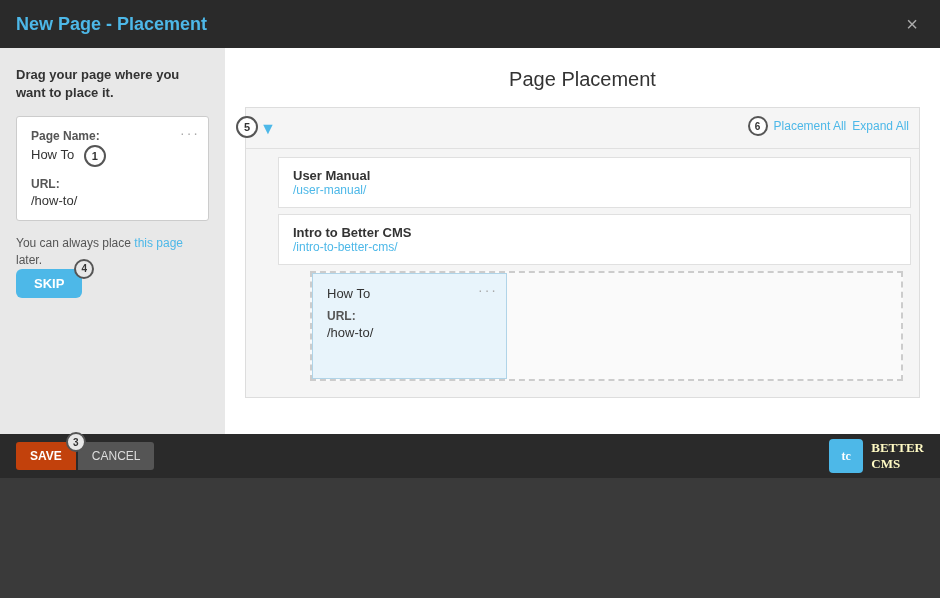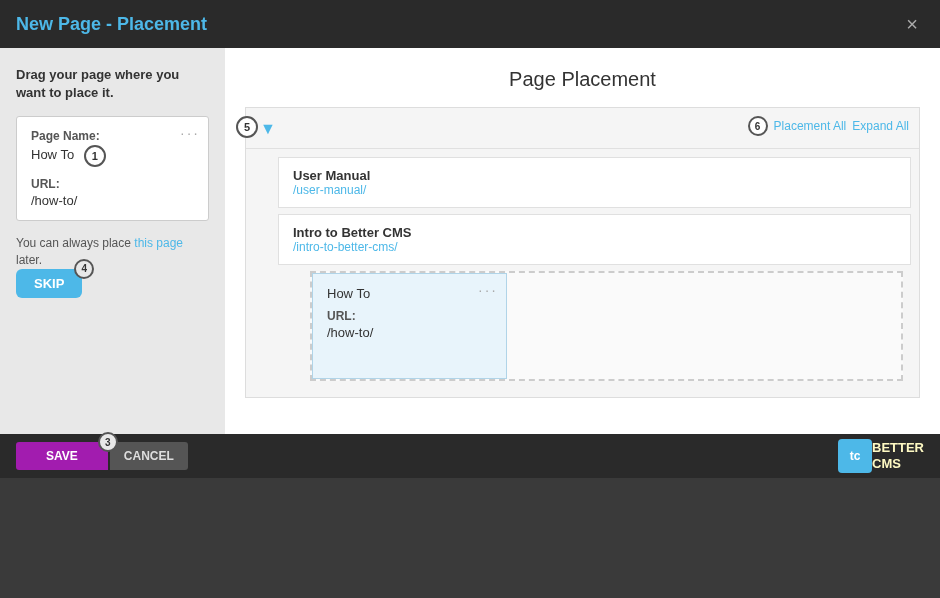--- a/index.html
+++ b/index.html
@@ -307,45 +307,46 @@
       align-items: center;
       justify-content: space-between;
       padding: 0 16px;
     }
     .footer-left {
       display: flex;
       align-items: center;
       gap: 2px;
     }
     .save-btn {
-      background: #a21caf;
+      background: #c2410c;
       color: #fff;
       border: none;
-      padding: 7px 30px;
+      padding: 7px 14px;
       font-size: 12px;
       font-weight: bold;
       border-radius: 3px 0 0 3px;
       cursor: pointer;
       position: relative;
     }
     .cancel-btn {
       background: #555;
       color: #ddd;
       border: none;
       padding: 7px 14px;
       font-size: 12px;
-      font-weight: bold;
+      font-weight: normal;
       cursor: pointer;
       border-radius: 0 3px 3px 0;
       text-align: right;
     }
     .footer-logo {
       display: flex;
       align-items: center;
-      gap: 0;
+      gap: 8px;
+      font-family: Liberation Serif, serif;
     }
     .logo-icon {
       width: 34px;
       height: 34px;
       background: #4db8e8;
       border-radius: 4px;
       display: flex;
       align-items: center;
       justify-content: center;
       color: #fff;

